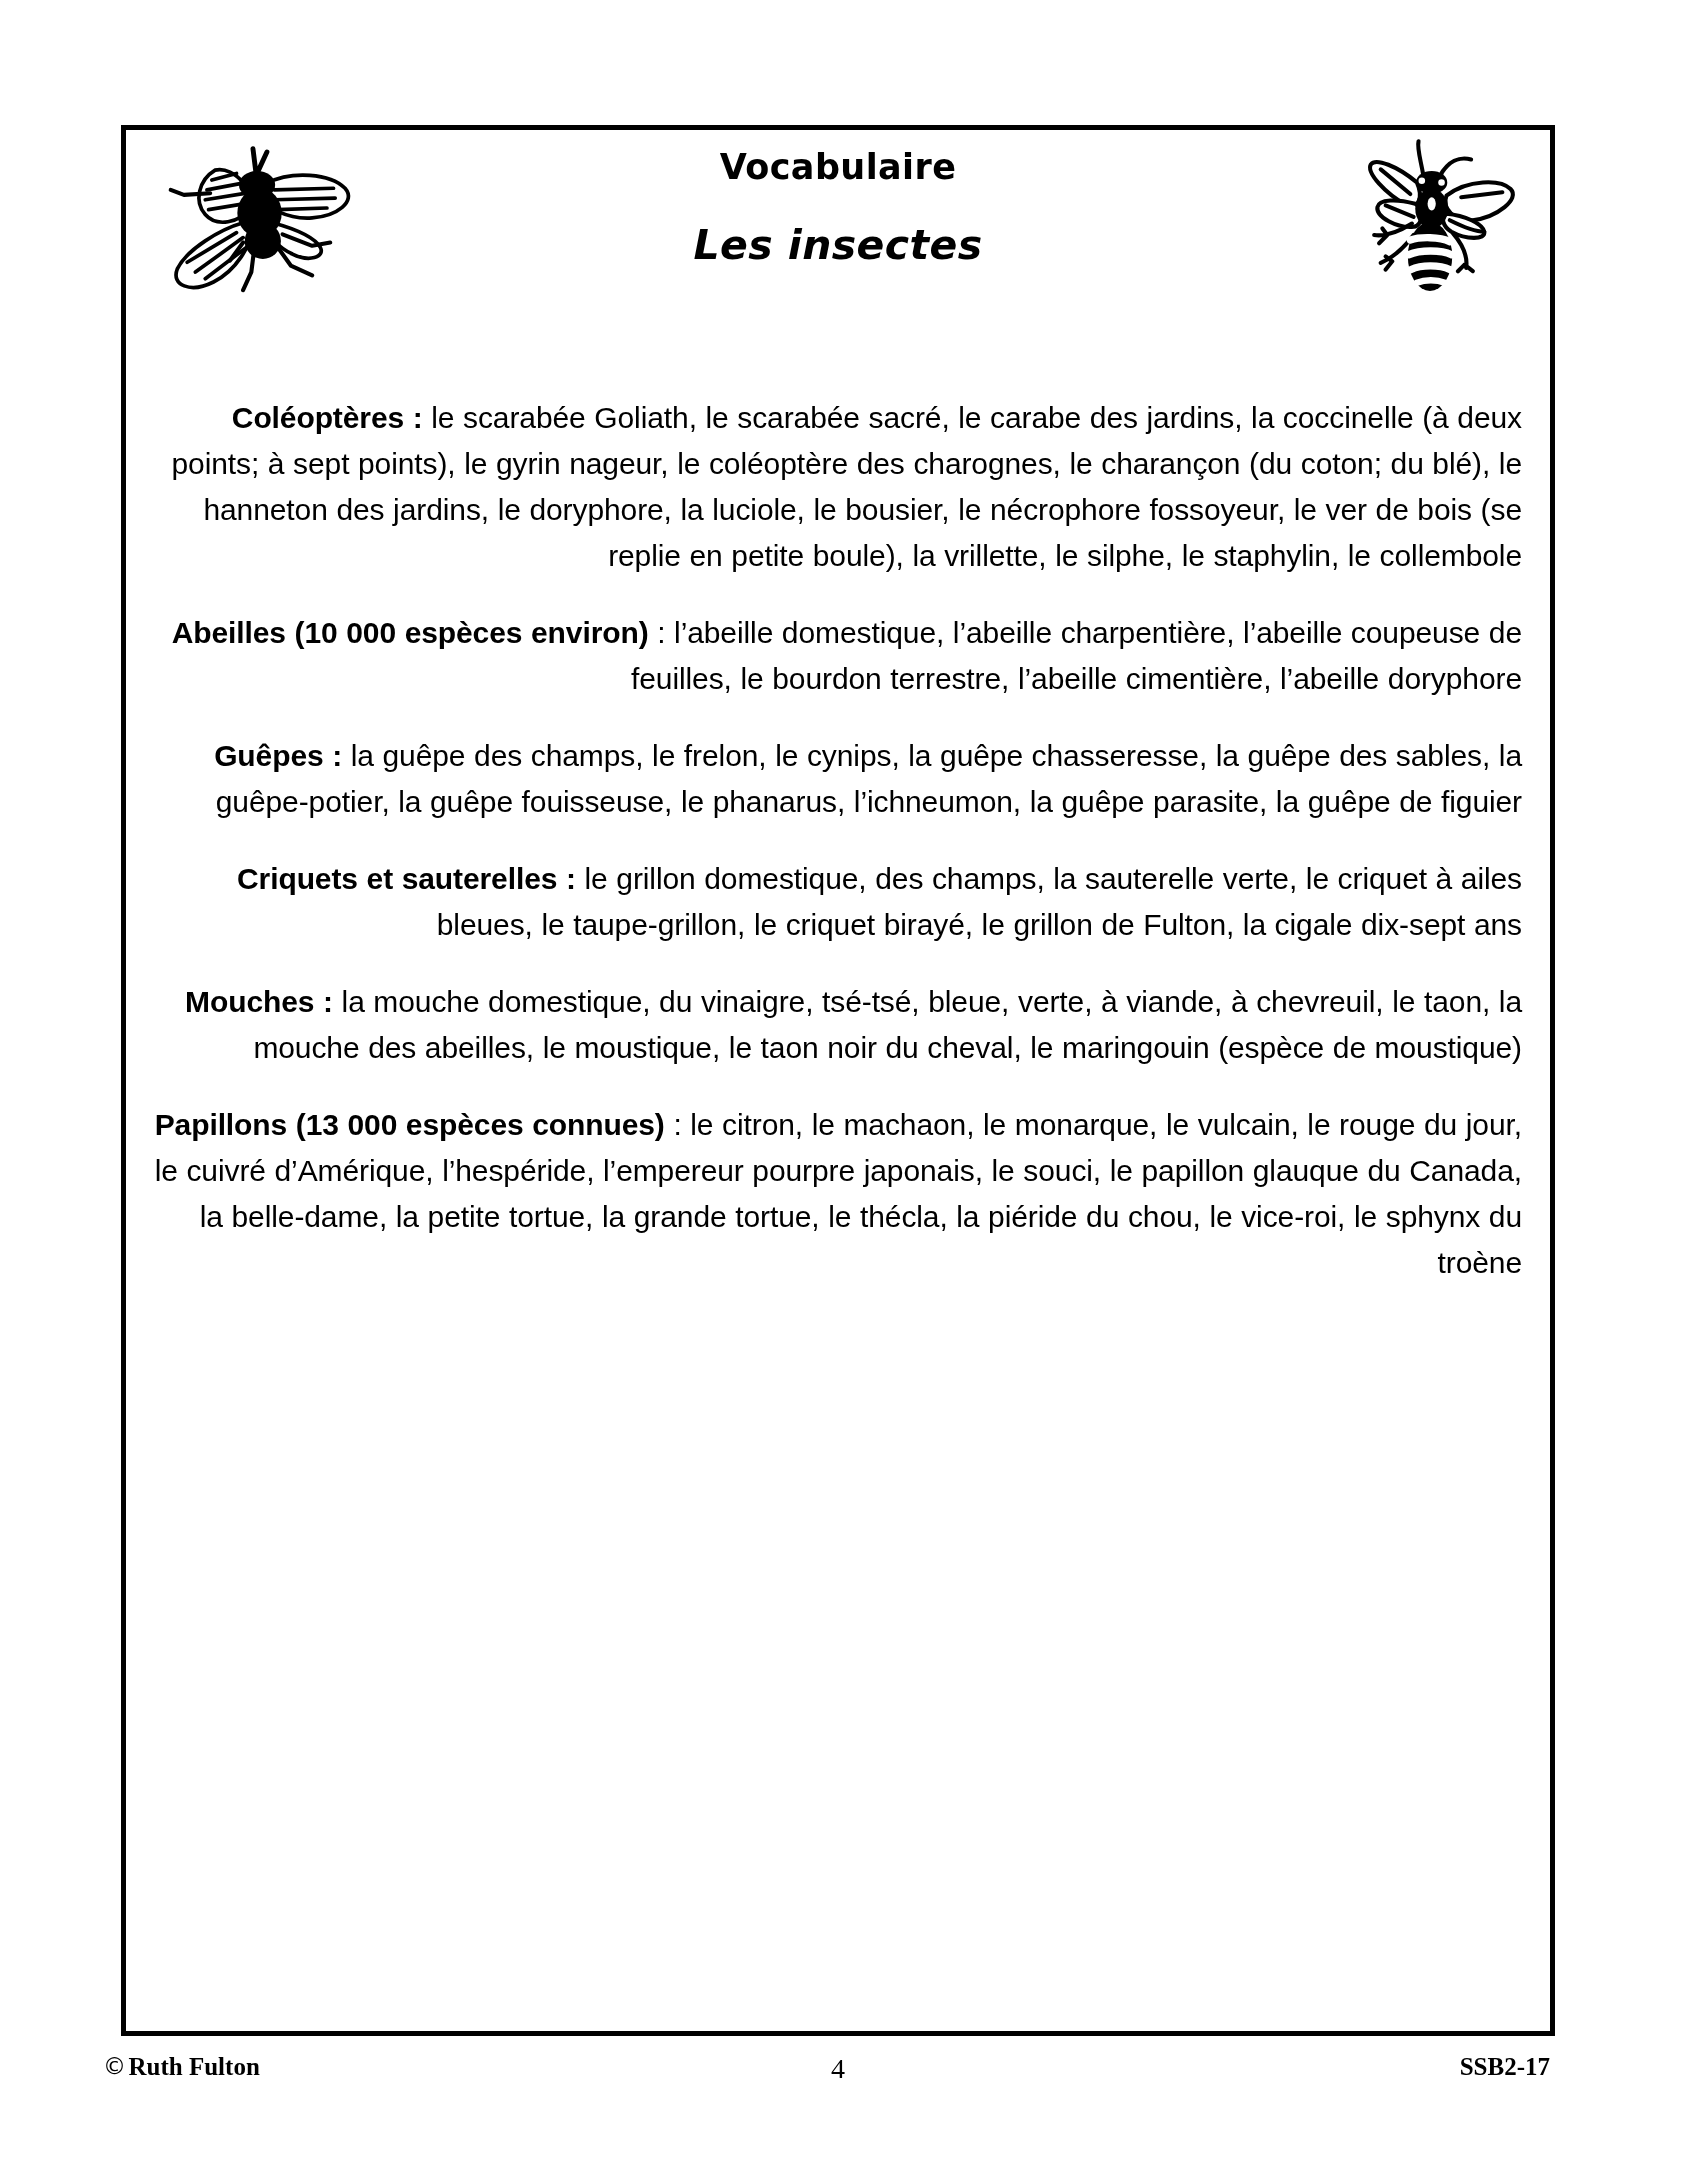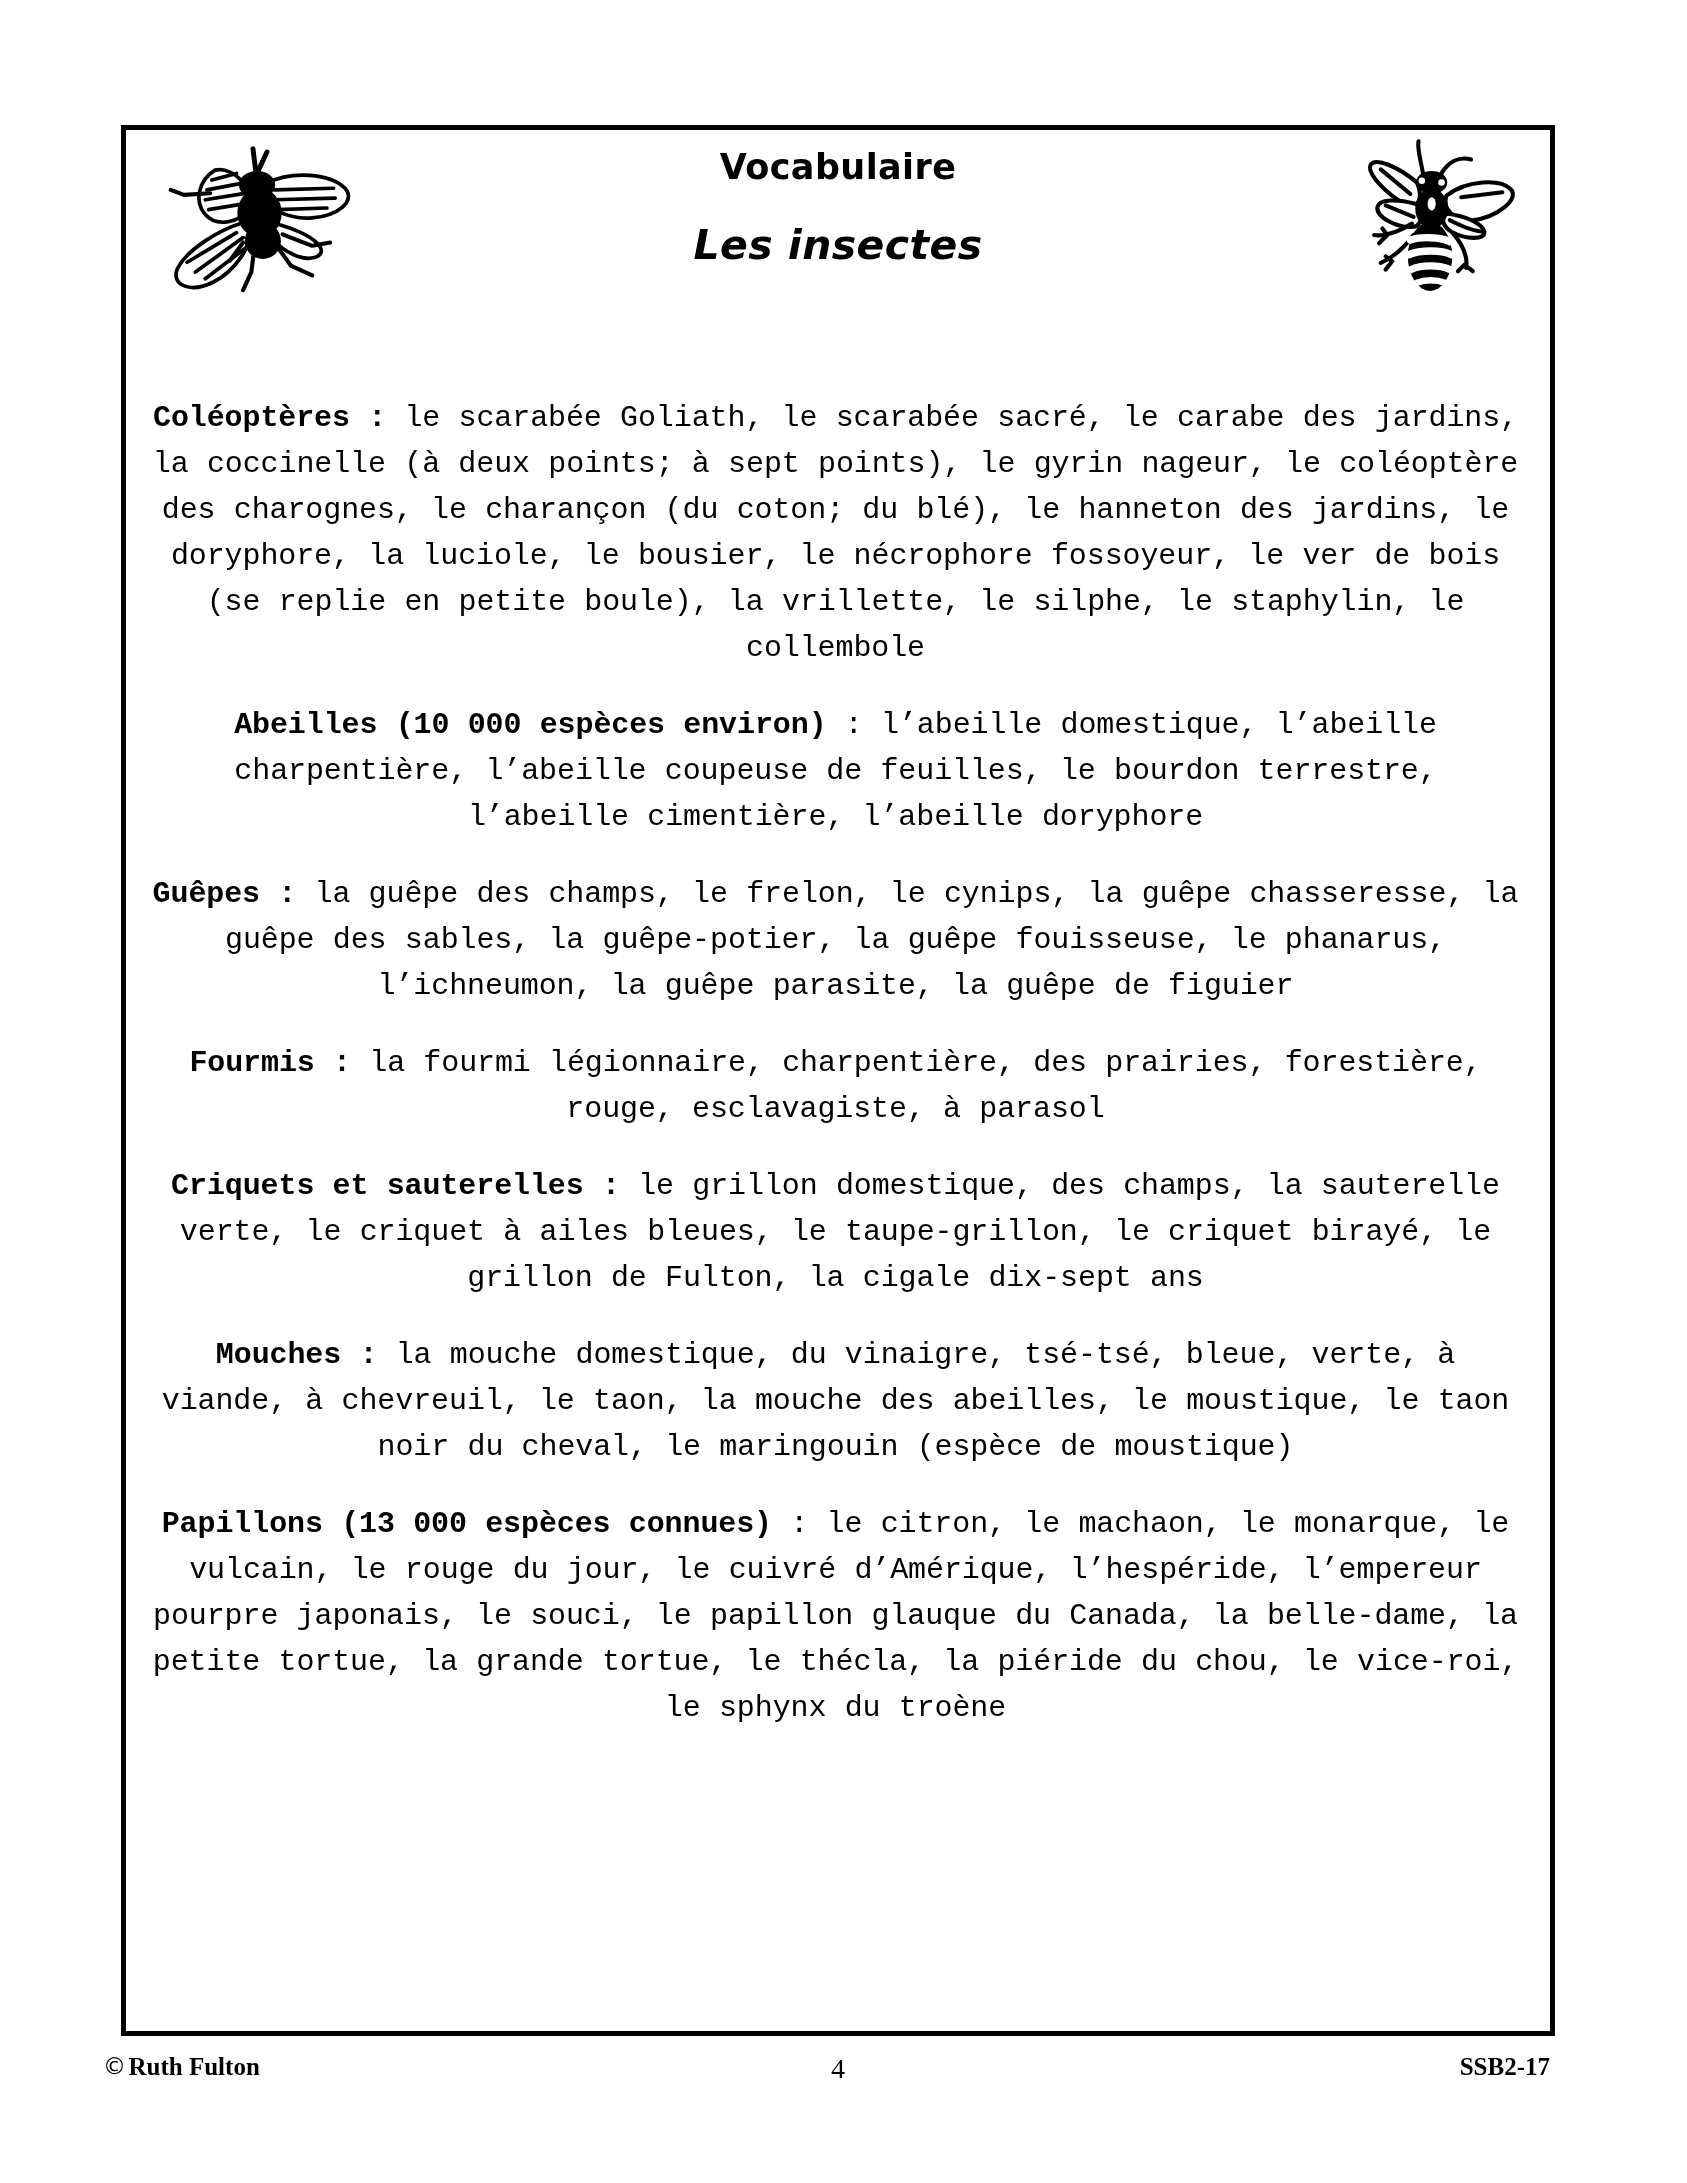--- a/index.html
+++ b/index.html
@@ -88,26 +88,26 @@
 
   
   .content {
     position: absolute;
     left: 23px;
     right: 28px;
     top: 265px;
   }
 
   .entry {
-    font-family: Liberation Mono, monospace;
+    font-family: Liberation Sans, sans-serif;
     font-size: 30px;
     line-height: 46px;
     letter-spacing: -0.1px;
     margin: 0 0 31px 0;
-    text-align: center;
+    text-align: right;
     word-spacing: 0.4px;
   }
   .entry:last-child { margin-bottom: 0; }
 
   .entry .lead {
     font-weight: 700;
   }
 
   
   .footer {
@@ -234,23 +234,20 @@
       </p>
 
       <p class="entry">
         <span class="lead">Abeilles (10 000 espèces environ)</span><span> : l’abeille domestique, l’abeille charpentière, l’abeille coupeuse de feuilles, le bourdon terrestre, l’abeille cimentière, l’abeille doryphore</span>
       </p>
 
       <p class="entry">
         <span class="lead">Guêpes :</span><span> la guêpe des champs, le frelon, le cynips, la guêpe chasseresse, la guêpe des sables, la guêpe-potier, la guêpe fouisseuse, le phanarus, l’ichneumon, la guêpe parasite, la guêpe de figuier</span>
       </p>
 
-      <p class="entry">
-        <span class="lead">Fourmis :</span><span> la fourmi légionnaire, charpentière, des prairies, forestière, rouge, esclavagiste, à parasol</span>
-      </p>
 
       <p class="entry">
         <span class="lead">Criquets et sauterelles :</span><span> le grillon domestique, des champs, la sauterelle verte, le criquet à ailes bleues, le taupe-grillon, le criquet birayé, le grillon de Fulton, la cigale dix-sept ans</span>
       </p>
 
       <p class="entry">
         <span class="lead">Mouches :</span><span> la mouche domestique, du vinaigre, tsé-tsé, bleue, verte, à viande, à chevreuil, le taon, la mouche des abeilles, le moustique, le taon noir du cheval, le maringouin (espèce de moustique)</span>
       </p>
 
       <p class="entry">

